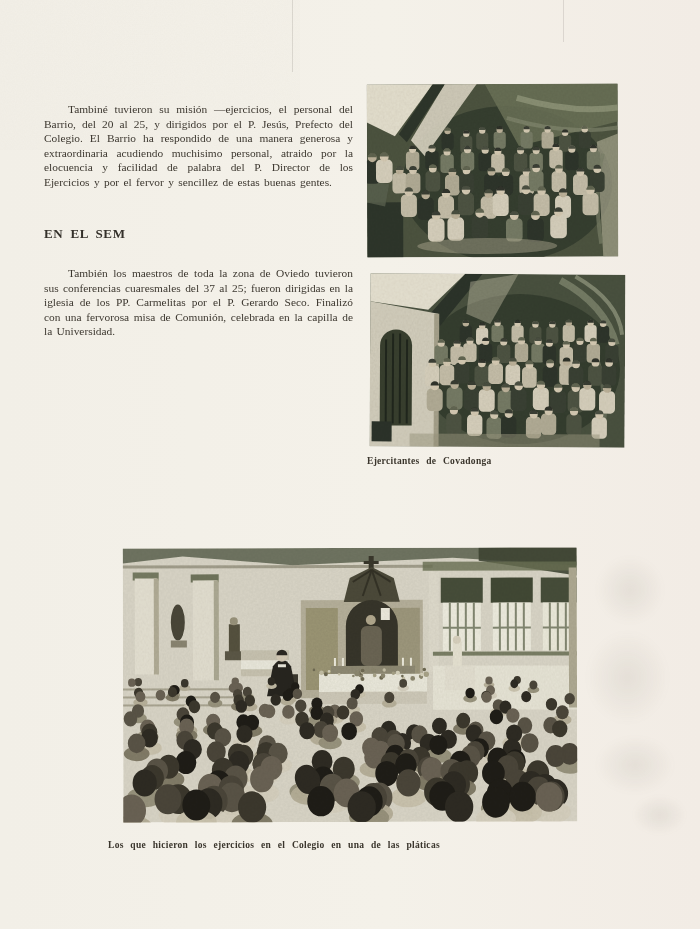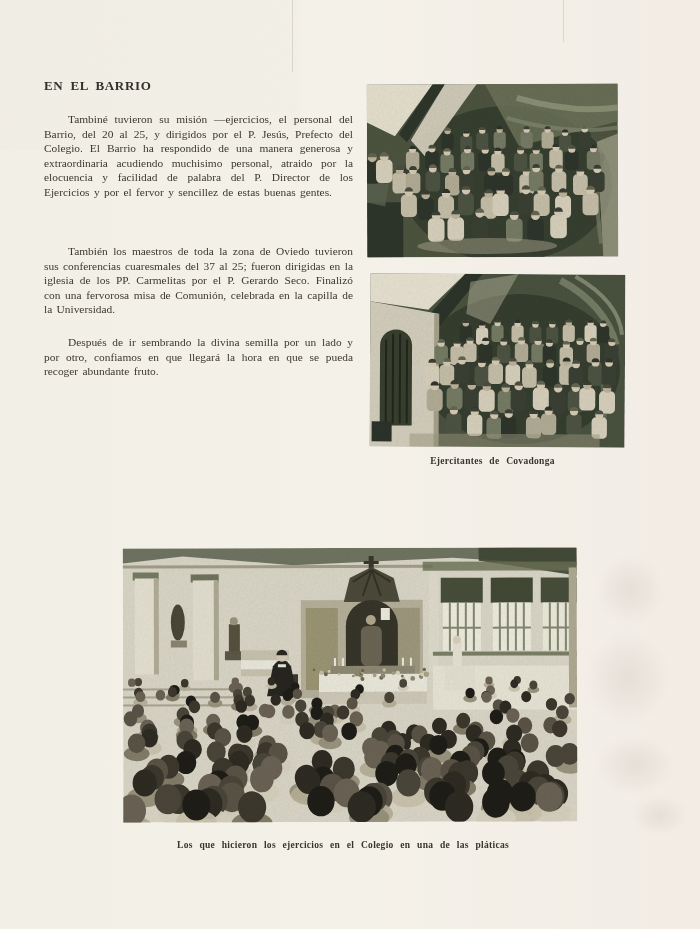--- a/index.html
+++ b/index.html
@@ -7,27 +7,27 @@
     position:relative;width:700px;height:929px;overflow:hidden;
     background:linear-gradient(90deg,#f2efe7 0%,#f4f1e9 55%,#f2ece5 100%);
     font-family:"Liberation Serif","DejaVu Serif",serif;
   }
   .article{position:absolute;width:309px;color:#3b362f;}
   .article h2{
     margin:0;font-size:13px;font-weight:700;letter-spacing:.7px;
     color:#34302a;word-spacing:3px;
   }
   .article p{
-    margin:18px 0 0 0;font-size:11.4px;line-height:14.6px;
+    margin:24px 0 0 0;font-size:11.4px;line-height:14.6px;
     text-align:justify;text-indent:24px;word-spacing:1.5px;color:#3c372f;
   }
   .photo{position:absolute;overflow:hidden;}
   .photo svg{display:block;width:100%;height:100%;}
   .caption{
-    position:absolute;text-align:center;font-weight:700;font-size:9.5px;
+    position:absolute;text-align:left;font-weight:700;font-size:9.5px;
     letter-spacing:.3px;word-spacing:4px;color:#3a352c;
   }
   .hairline{position:absolute;width:1px;background:rgba(95,90,78,.16);}
   .smudge{position:absolute;border-radius:50%;filter:blur(2px);
     background:radial-gradient(ellipse at center,rgba(110,104,88,.10),rgba(110,104,88,0) 70%);}
   .overlay{position:absolute;inset:0;pointer-events:none;}
 </style>
 </head>
 <body>
 
@@ -43,27 +43,26 @@
         <feTurbulence type="fractalNoise" baseFrequency="0.9" numOctaves="2" stitchTiles="stitch" result="t"></feTurbulence>
         <feColorMatrix in="t" type="matrix" values="0 0 0 0 0.45  0 0 0 0 0.42  0 0 0 0 0.36  0 0 0 0.35 0"></feColorMatrix>
       </filter>
     </defs>
   </svg>
 
   <div class="hairline" style="left:292px;top:0;height:72px"></div>
   <div class="hairline" style="left:563px;top:0;height:42px"></div>
 
   <div class="article" style="left:44px;top:78px">
-    <h2>EN EL BARRIO</h2>
     <p>Tambiné tuvieron su misión —ejercicios, el personal del Barrio, del 20 al 25, y dirigidos por el P. Jesús, Prefecto del Colegio. El Barrio ha respondido de una manera generosa y extraordinaria acudiendo muchisimo personal, atraido por la elocuencia y facilidad de palabra del P. Director de los Ejercicios y por el fervor y sencillez de estas buenas gentes.</p>
   </div>
 
   <div class="article" style="left:44px;top:226px">
+    <h2>EN EL SEM</h2>
     <p>También los maestros de toda la zona de Oviedo tuvieron sus conferencias cuaresmales del 37 al 25; fueron dirigidas en la iglesia de los PP. Carmelitas por el P. Gerardo Seco. Finalizó con una fervorosa misa de Comunión, celebrada en la capilla de la Universidad.</p>
-    <p>Después de ir sembrando la divina semilla por un lado y por otro, confiamos en que llegará la hora en que se pueda recoger abundante fruto.</p>
   </div>
 
   <div class="photo" style="left:367px;top:84px;width:251px;height:173px;transform:rotate(-.2deg)">
     <svg viewBox="0 0 251 173" preserveAspectRatio="none">
       <rect width="251" height="173" fill="#4d5440"></rect>
       <ellipse cx="140" cy="100" rx="105" ry="78" fill="#343d2f" opacity=".9"></ellipse>
       <polygon points="0,0 66,0 28,52 0,38" fill="#e7e2d1"></polygon>
       <polygon points="78,0 110,0 58,72 44,56" fill="#dcd7c5" opacity=".92"></polygon>
       <polygon points="66,0 78,0 40,58 32,50" fill="#2e362b"></polygon>
       <polygon points="118,0 251,0 251,38 152,62" fill="#6d7459" opacity=".85"></polygon>

